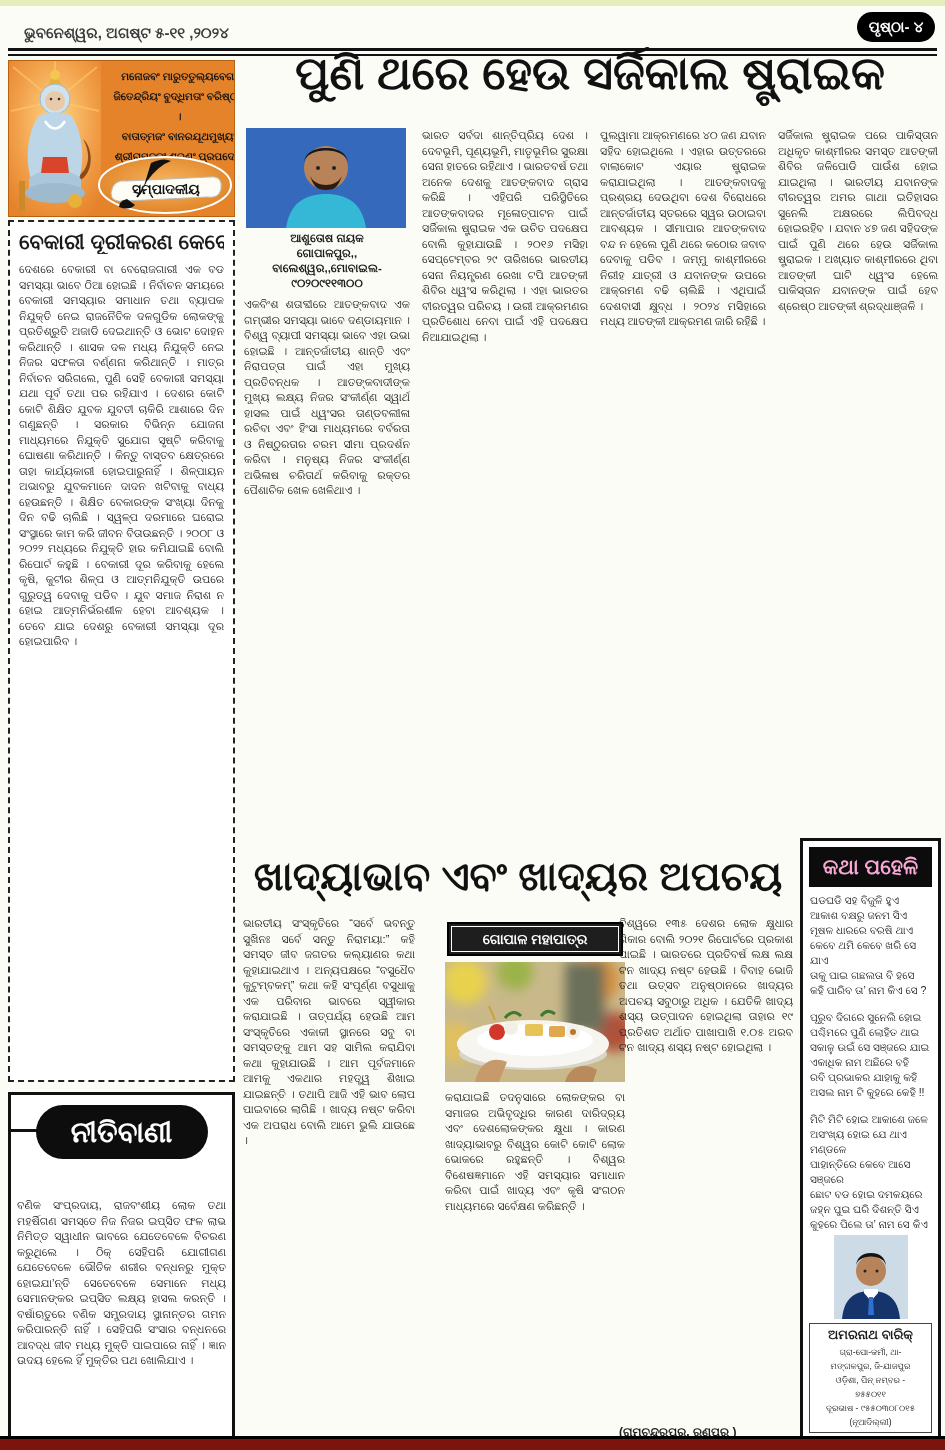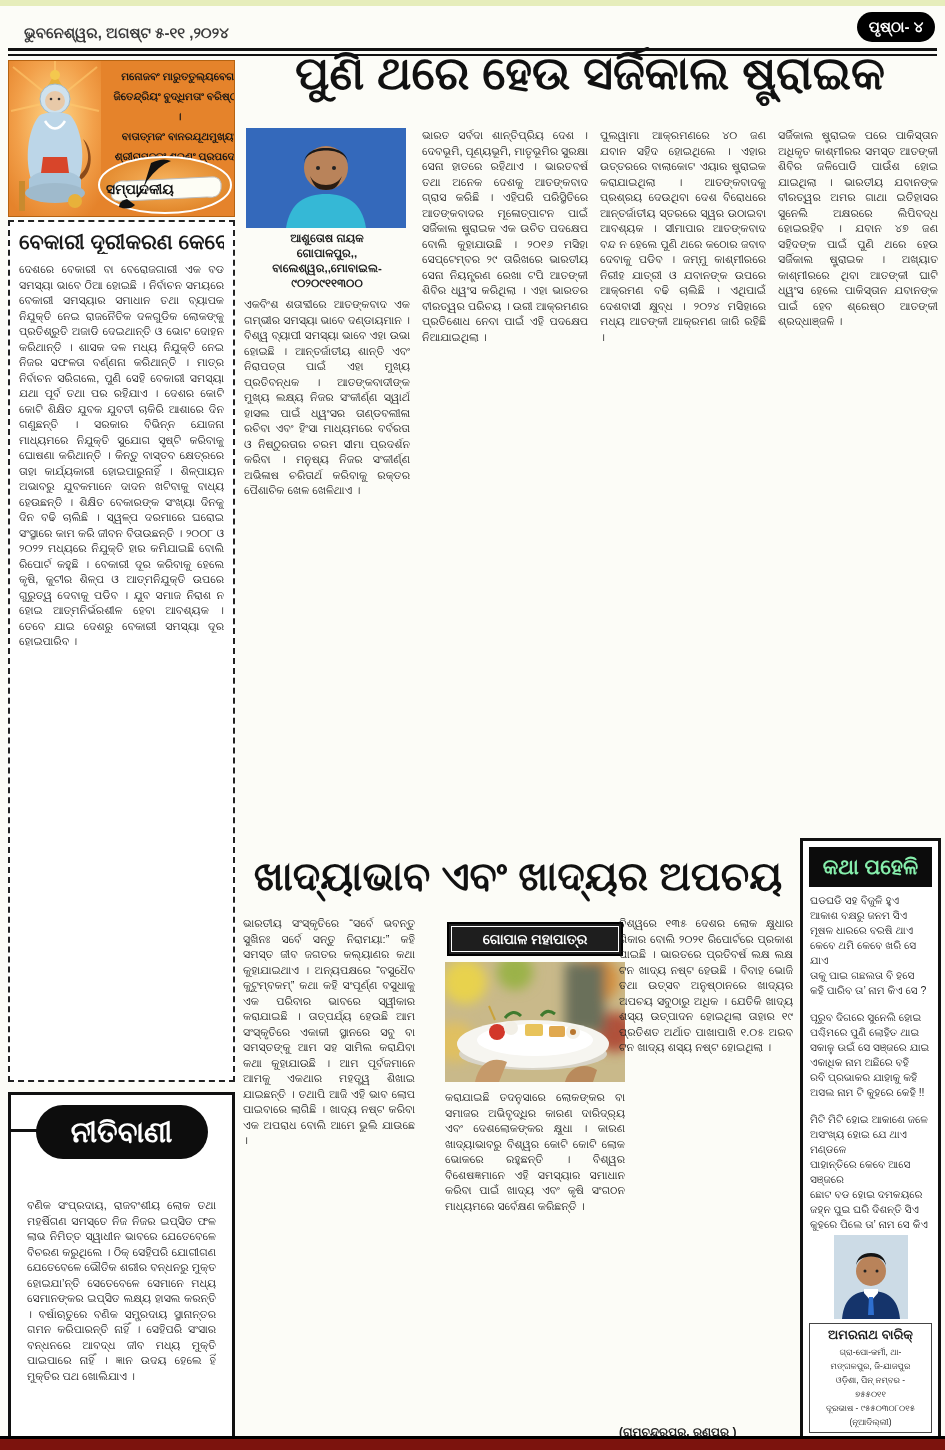--- a/index.html
+++ b/index.html
@@ -13,75 +13,75 @@
   .rule1{position:absolute;left:8px;width:929px;top:48px;border-top:3px solid #111;}
   .rule2{position:absolute;left:8px;width:929px;top:54px;border-top:2px solid #111;}
 
   
   .editorial-box{position:absolute;left:8px;top:60px;width:227px;height:157px;
                  background:#e5832b;border:1px solid #b56312;box-sizing:border-box;overflow:hidden;}
   .hanuman{position:absolute;left:0;top:0;}
   .shloka{position:absolute;left:92px;top:6px;width:132px;font-size:10.5px;font-weight:bold;
           line-height:1.9;text-align:center;white-space:pre-line;color:#151515;margin-left:12px;}
   .edit-logo{position:absolute;right:1px;bottom:1px;width:136px;height:60px;}
-  .edit-logo-label{position:absolute;right:8px;bottom:18px;width:120px;
+  .edit-logo-label{position:absolute;right:8px;bottom:18px;width:120px;text-align:center;
                    font-size:14px;font-weight:bold;color:#111;}
 
   
   .left-article{position:absolute;left:8px;top:220px;width:227px;height:862px;border:2px dashed #222;
                 box-sizing:border-box;background:#fff;padding:8px 9px;overflow:hidden;}
   .left-headline{font-size:21px;font-weight:bold;text-align:center;white-space:nowrap;overflow:hidden;
                  margin:0 0 8px 0;}
   .bodytext{font-size:11px;line-height:15.5px;text-align:justify;color:#1c1c1c;overflow:hidden;}
   .left-body{height:786px;}
 
   
   .niti-box{position:absolute;left:8px;top:1092px;width:227px;height:350px;border:3px solid #111;
-            box-sizing:border-box;background:#fff;padding:8px 16px;overflow:hidden;}
+            box-sizing:border-box;background:#fff;padding:8px 6px;overflow:hidden;}
   .niti-line{position:absolute;left:0;top:34px;width:40px;height:3px;background:#111;}
   .niti-banner{position:relative;margin:2px auto 10px auto;width:172px;height:54px;background:#0d0d0d;
                border-radius:27px;color:#fff;text-align:center;line-height:54px;font-size:29px;
                font-weight:bold;overflow:hidden;white-space:nowrap;}
   .niti-body{height:250px;margin-top:39px;}
 
   
   .main-headline{position:absolute;left:240px;top:46px;width:700px;height:70px;font-size:46px;
                  font-weight:800;text-align:center;white-space:nowrap;overflow:hidden;color:#111;}
   .mcol{position:absolute;top:128px;height:726px;overflow:hidden;}
   .mcol1{left:244px;width:166px;}
   .mcol2{left:422px;width:166px;}
   .mcol3{left:600px;width:166px;}
   .mcol4{left:778px;width:160px;}
   .author-photo{display:block;margin:0 0 3px 2px;}
   .author-caption{font-size:11.5px;font-weight:bold;text-align:center;line-height:15px;
                   white-space:pre-line;margin-bottom:6px;}
   .mcol-body{overflow:hidden;}
   .mcol1 .mcol-body{height:560px;}
-  .mcol2 .mcol-body,.mcol3 .mcol-body,.mcol4 .mcol-body{height:726px;}
+  .mcol2 .mcol-body,.mcol3 .mcol-body,.mcol4 .mcol-body{height:726px;font-family:Liberation Serif, serif;}
 
   
   .food-headline{position:absolute;left:240px;top:854px;width:556px;height:54px;font-size:40px;
                  font-weight:800;text-align:center;white-space:nowrap;overflow:hidden;color:#111;}
   .fcol{position:absolute;top:916px;height:528px;overflow:hidden;}
   .fcol1{left:243px;width:172px;}
   .fcol2{left:445px;width:180px;}
   .fcol3{left:619px;width:174px;display:flex;flex-direction:column;}
   .byline-bar{margin:6px 2px 6px 2px;background:#1e1e1e;border:2px solid #000;outline:1px solid #fff;
               outline-offset:-5px;color:#fff;font-size:14px;font-weight:bold;text-align:center;
               height:30px;line-height:30px;overflow:hidden;white-space:nowrap;}
   .food-photo{display:block;margin:2px 0 8px 0;}
   .fcol2 .mcol-body{height:342px;}
   .fcol1 .mcol-body{height:520px;}
   .fcol3 .mcol-body{flex:1;}
   .sign-off{font-size:12px;font-weight:bold;padding:4px 0 2px 0;border-bottom:3px solid #111;}
 
   
   .riddle-box{position:absolute;left:800px;top:838px;width:141px;height:604px;border:3px solid #111;
               box-sizing:border-box;background:#fff;display:flex;flex-direction:column;overflow:hidden;}
-  .riddle-title{margin:6px;background:#0c0c0c;color:#86efac;height:40px;line-height:40px;text-align:center;
+  .riddle-title{margin:6px;background:#0c0c0c;color:#f9a8d4;height:40px;line-height:40px;text-align:center;
                 font-size:21px;font-weight:bold;white-space:nowrap;overflow:hidden;}
   .riddle-stanzas{flex:1;overflow:hidden;padding:0 7px;}
   .stanza{font-size:10.5px;line-height:15px;white-space:pre-line;margin-bottom:12px;color:#1c1c1c;}
   .suit-photo{display:block;margin:2px auto 4px auto;}
   .riddle-caption{border:1px solid #444;margin:0 6px 6px 6px;padding:3px 10px;text-align:center;}
   .riddle-author-name{font-size:13px;font-weight:bold;margin-bottom:2px;}
   .riddle-author-lines{font-size:8.5px;line-height:14px;white-space:pre-line;color:#222;}
 
   .bottom-bar{position:absolute;left:0;top:1436px;width:945px;height:11px;background:#7c130d;
               border-top:3px solid #000;}

